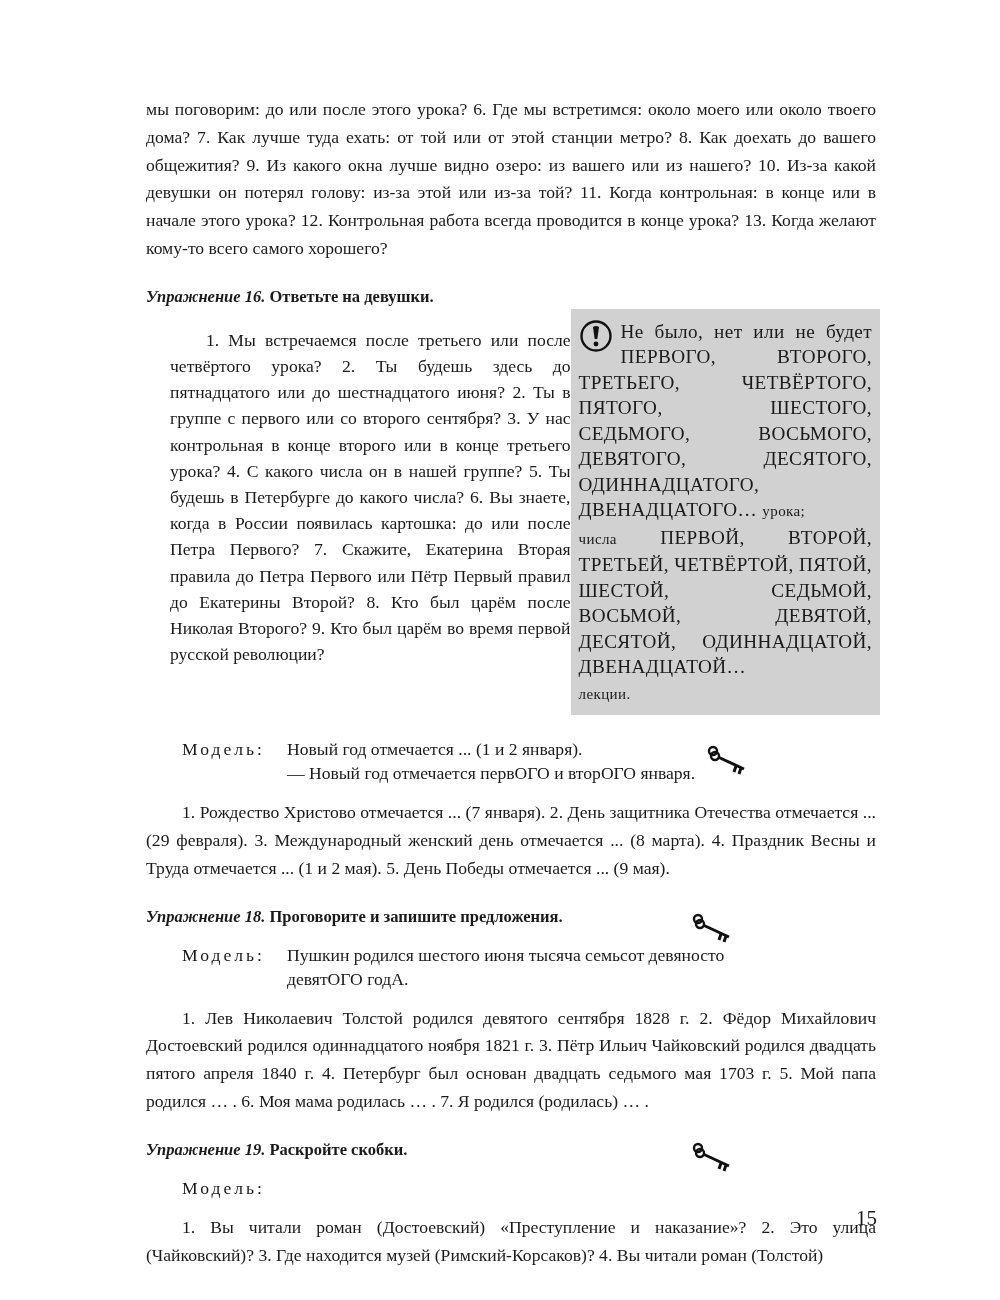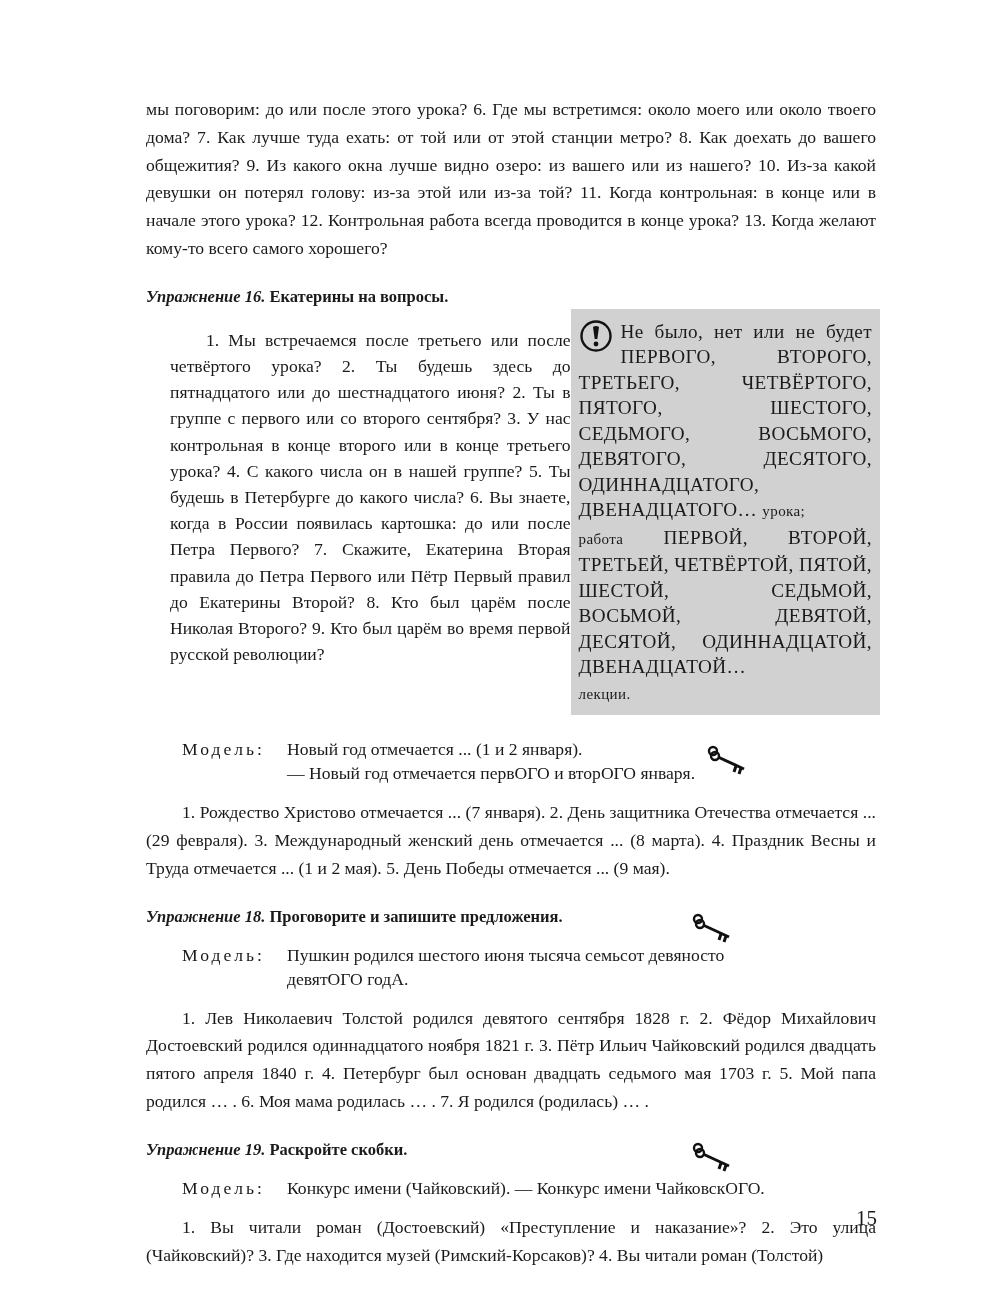--- a/index.html
+++ b/index.html
@@ -58,36 +58,36 @@
   </defs>
 </svg>
 
 <div class="page">
 
   <p class="para">мы поговорим: до или после этого урока? 6. Где мы встретимся: около моего или около твоего дома? 7. Как лучше туда ехать: от той или от этой станции метро? 8. Как доехать до вашего общежития? 9. Из какого окна лучше видно озеро: из вашего или из нашего? 10. Из-за какой девушки он потерял голову: из-за этой или из-за той? 11. Когда контрольная: в конце или в начале этого урока? 12. Контрольная работа всегда проводится в конце урока? 13. Когда желают кому-то всего самого хорошего?</p>
 
   <div style="margin-top:22px;">
     <div class="ex-title">
       <span class="num">Упражнение 16.</span>
-      <span>Екатерины на вопросы.</span>
+      <span>Ответьте на девушки.</span>
     </div>
     <div class="cols">
       <div class="leftcol">
         <p class="para indent" style="line-height:26.2px;">1. Мы встречаемся после третьего или после четвёртого урока? 2. Ты будешь здесь до пятнадцатого или до шестнадцатого июня? 2. Ты в группе с первого или со второго сентября? 3. У нас контрольная в конце второго или в конце третьего урока? 4. С какого числа он в нашей группе? 5. Ты будешь в Петербурге до какого числа? 6. Вы знаете, когда в России появилась картошка: до или после Петра Первого? 7. Скажите, Екатерина Вторая правила до Петра Первого или Пётр Первый правил до Екатерины Второй? 8. Кто был царём после Николая Второго? 9. Кто был царём во время первой русской революции?</p>
       </div>
       <div class="note" style="margin-top:-18px; margin-right:-4px;">
         <svg class="warn" viewBox="0 0 34 34">
           <circle cx="17" cy="17" r="14.5" fill="none" stroke="#111" stroke-width="2.4"></circle>
           <path d="M14 8 Q17 6 20 8 L18.3 20 L15.7 20 Z" fill="#111"></path>
           <circle cx="17" cy="25" r="2.4" fill="#111"></circle>
         </svg>
         <span>Не было, нет или не будет</span>
         <span>ПЕРВОГО, ВТОРОГО, ТРЕТЬЕГО, ЧЕТВЁРТОГО, ПЯТОГО, ШЕСТОГО, СЕДЬМОГО, ВОСЬМОГО, ДЕВЯТОГО, ДЕСЯТОГО, ОДИННАДЦАТОГО, ДВЕНАДЦАТОГО…</span>
         <span class="small">урока;</span><br>
-        <span class="small">работа</span>
+        <span class="small">числа</span>
         <span>ПЕРВОЙ, ВТОРОЙ, ТРЕТЬЕЙ, ЧЕТВЁРТОЙ, ПЯТОЙ, ШЕСТОЙ, СЕДЬМОЙ, ВОСЬМОЙ, ДЕВЯТОЙ, ДЕСЯТОЙ, ОДИННАДЦАТОЙ, ДВЕНАДЦАТОЙ…</span><br>
         <span class="small">лекции.</span>
       </div>
     </div>
   </div>
 
   <div class="ex-row" style="margin-top:22px;">
     <svg class="key" style="left:560px; top:6px;">
         <use href="#keysym"></use>
       </svg>
@@ -122,19 +122,18 @@
   <div class="ex-row" style="margin-top:22px;">
     <div class="ex-title">
       <span class="num">Упражнение 19.</span>
       <span>Раскройте скобки.</span>
     </div>
     <svg class="key" style="left:545px; top:2px;">
         <use href="#keysym"></use>
       </svg>
     <div class="model" style="margin-top:14px;">
       <span class="lbl">Модель:</span>
-      <div>Конкурс имени (Чайковский). — Конкурс имени ЧайковскОГО.</div>
     </div>
     <p class="para indent" style="margin-top:14px;">1. Вы читали роман (Достоевский) «Преступление и наказание»? 2. Это улица (Чайковский)? 3. Где находится музей (Римский-Корсаков)? 4. Вы читали роман (Толстой)</p>
   </div>
 </div>
 
 <div class="pagenum">15</div>
 
 </body></html>

